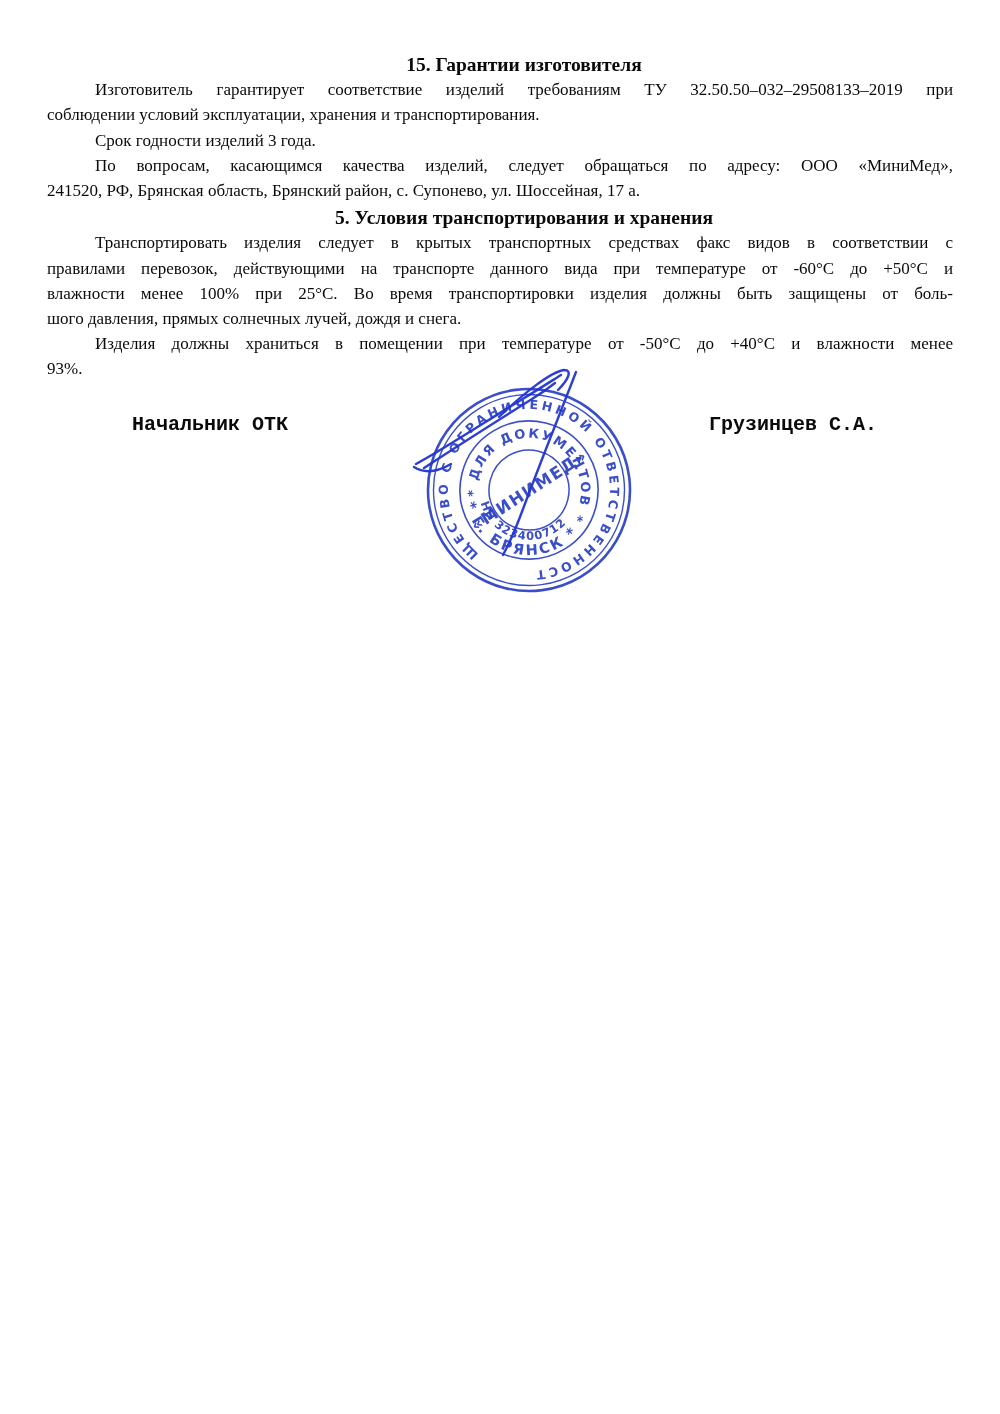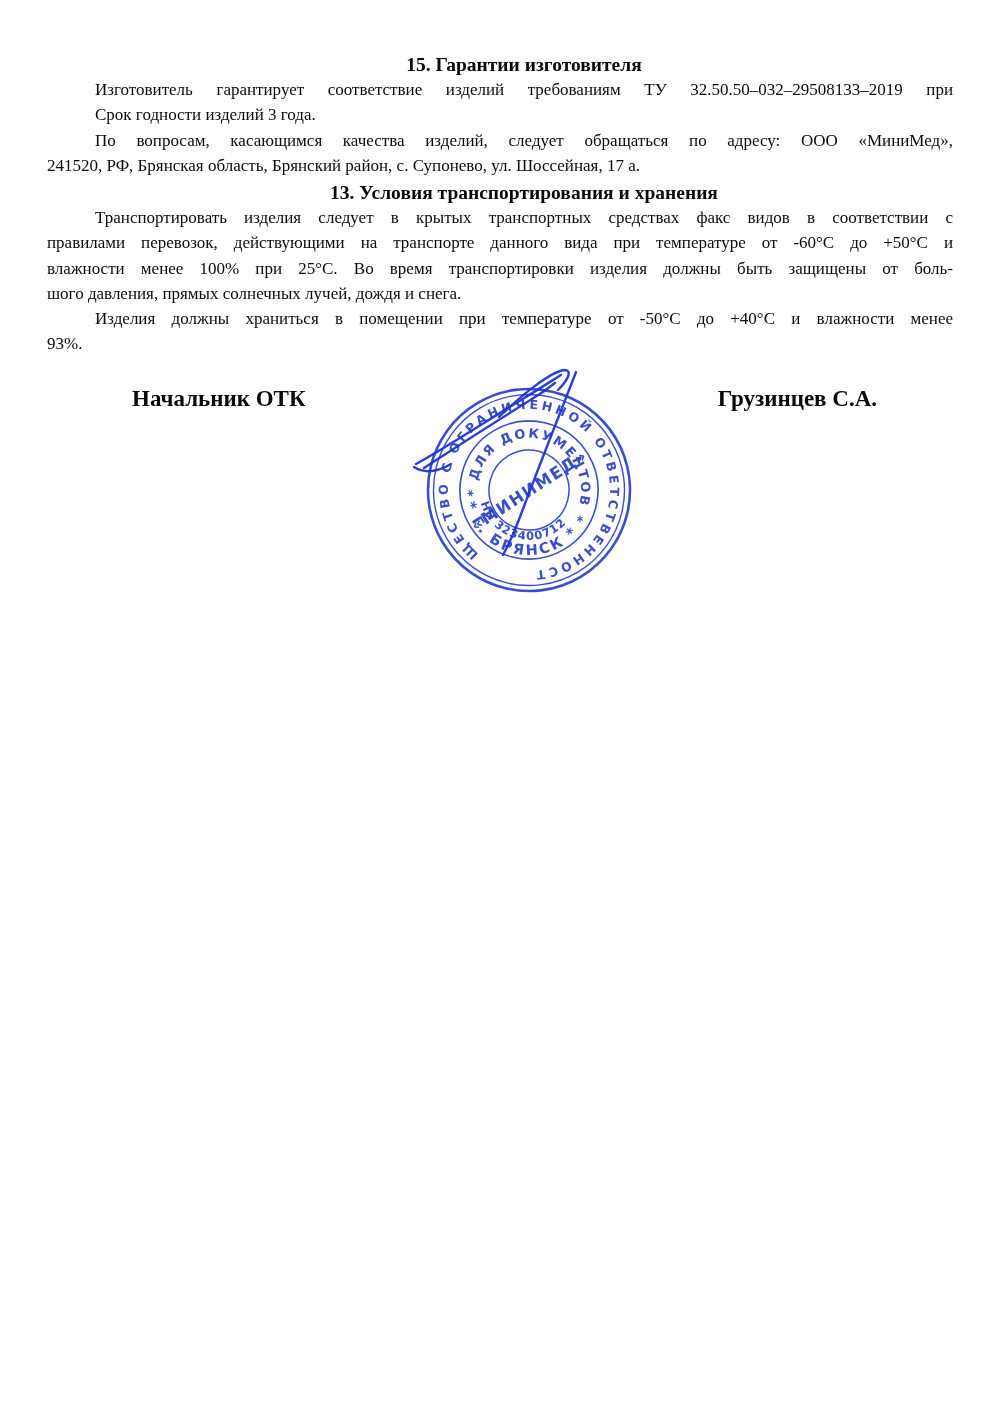--- a/index.html
+++ b/index.html
@@ -18,39 +18,40 @@
     text-indent:48px;
   }
   .h13 { margin-top:2px; }
   .ln { font-size:17px; line-height:25.2px; white-space:normal; }
   .jst { text-align:justify; text-align-last:justify; }
   .ind { text-indent:48px; }
   .email { font-style:italic; text-decoration:underline; color:#2b2bd5; margin-left:5px; cursor:pointer; }
   .sigrow {
     margin-top:30px;
     display:flex; justify-content:space-between;
-    font-weight:bold; font-size:23px; line-height:25px;
+    font-weight:bold; font-size:20px; line-height:25px;font-family:Liberation Mono, monospace;
   }
   .sigrow .pos { margin-left:85px; }
   .sigrow .name { margin-right:76px; }
   .stampwrap { position:absolute; left:400px; top:363px; width:260px; height:250px; }
   .stampwrap svg text { font-family:"DejaVu Sans", sans-serif; }
 </style>
 </head>
 <body>
 
 <div class="content">
 
   <div class="heading">15. Гарантии изготовителя</div>
   <div class="ln jst ind">Изготовитель гарантирует соответствие изделий требованиям ТУ 32.50.50–032–29508133–2019 при</div>
+  <div class="ln">соблюдении условий эксплуатации, хранения и транспортирования.</div>
   <div class="ln ind">Срок годности изделий 3 года.</div>
   <div class="ln jst ind">По вопросам, касающимся качества изделий, следует обращаться по адресу: ООО «МиниМед»,</div>
   <div class="ln">241520, РФ, Брянская область, Брянский район, с. Супонево, ул. Шоссейная, 17 а.</div>
 
-  <div class="heading h13">13. Условия транспортирования и хранения</div>
+  <div class="heading h13">5. Условия транспортирования и хранения</div>
   <div class="ln jst ind">Транспортировать изделия следует в крытых транспортных средствах факс видов в соответствии с</div>
   <div class="ln jst">правилами перевозок, действующими на транспорте данного вида при температуре от -60°С до +50°С и</div>
   <div class="ln jst">влажности менее 100% при 25°С. Во время транспортировки изделия должны быть защищены от боль-</div>
   <div class="ln">шого давления, прямых солнечных лучей, дождя и снега.</div>
   <div class="ln jst ind">Изделия должны храниться в помещении при температуре от -50°С до +40°С и влажности менее</div>
   <div class="ln">93%.</div>
 
   <div class="sigrow">
     <span class="pos">Начальник ОТК</span>
     <span class="name">Грузинцев С.А.</span>

